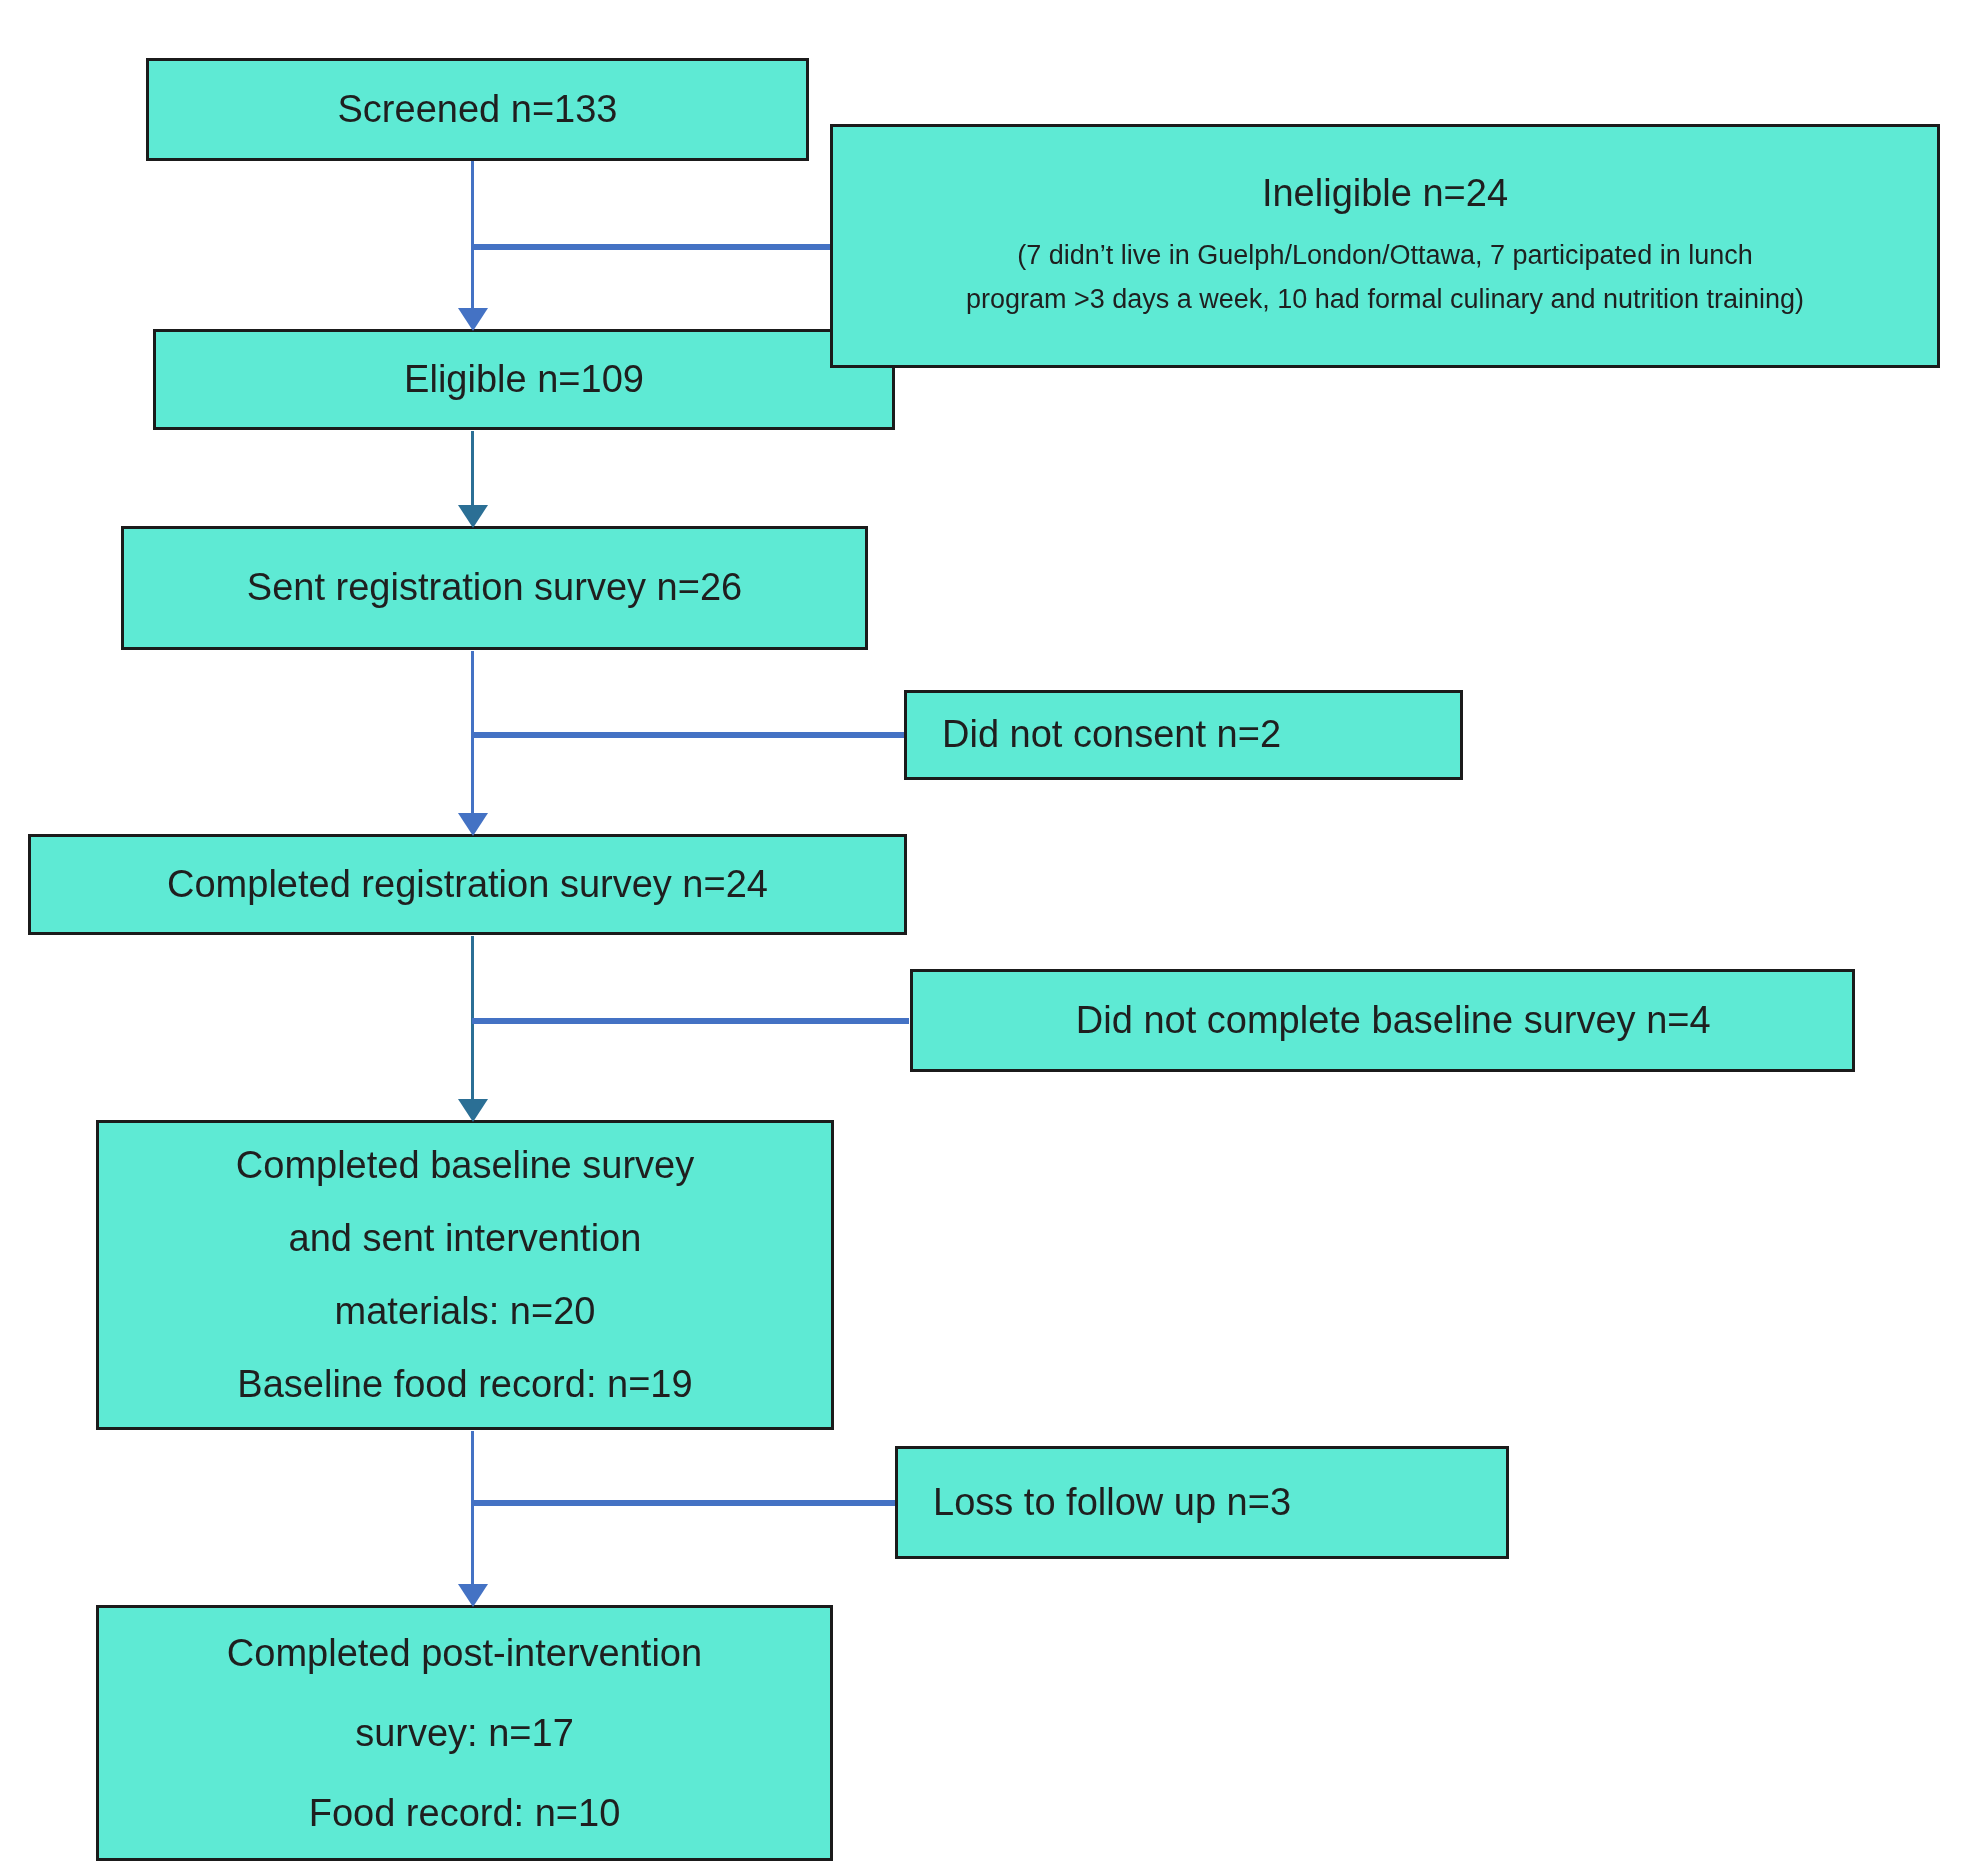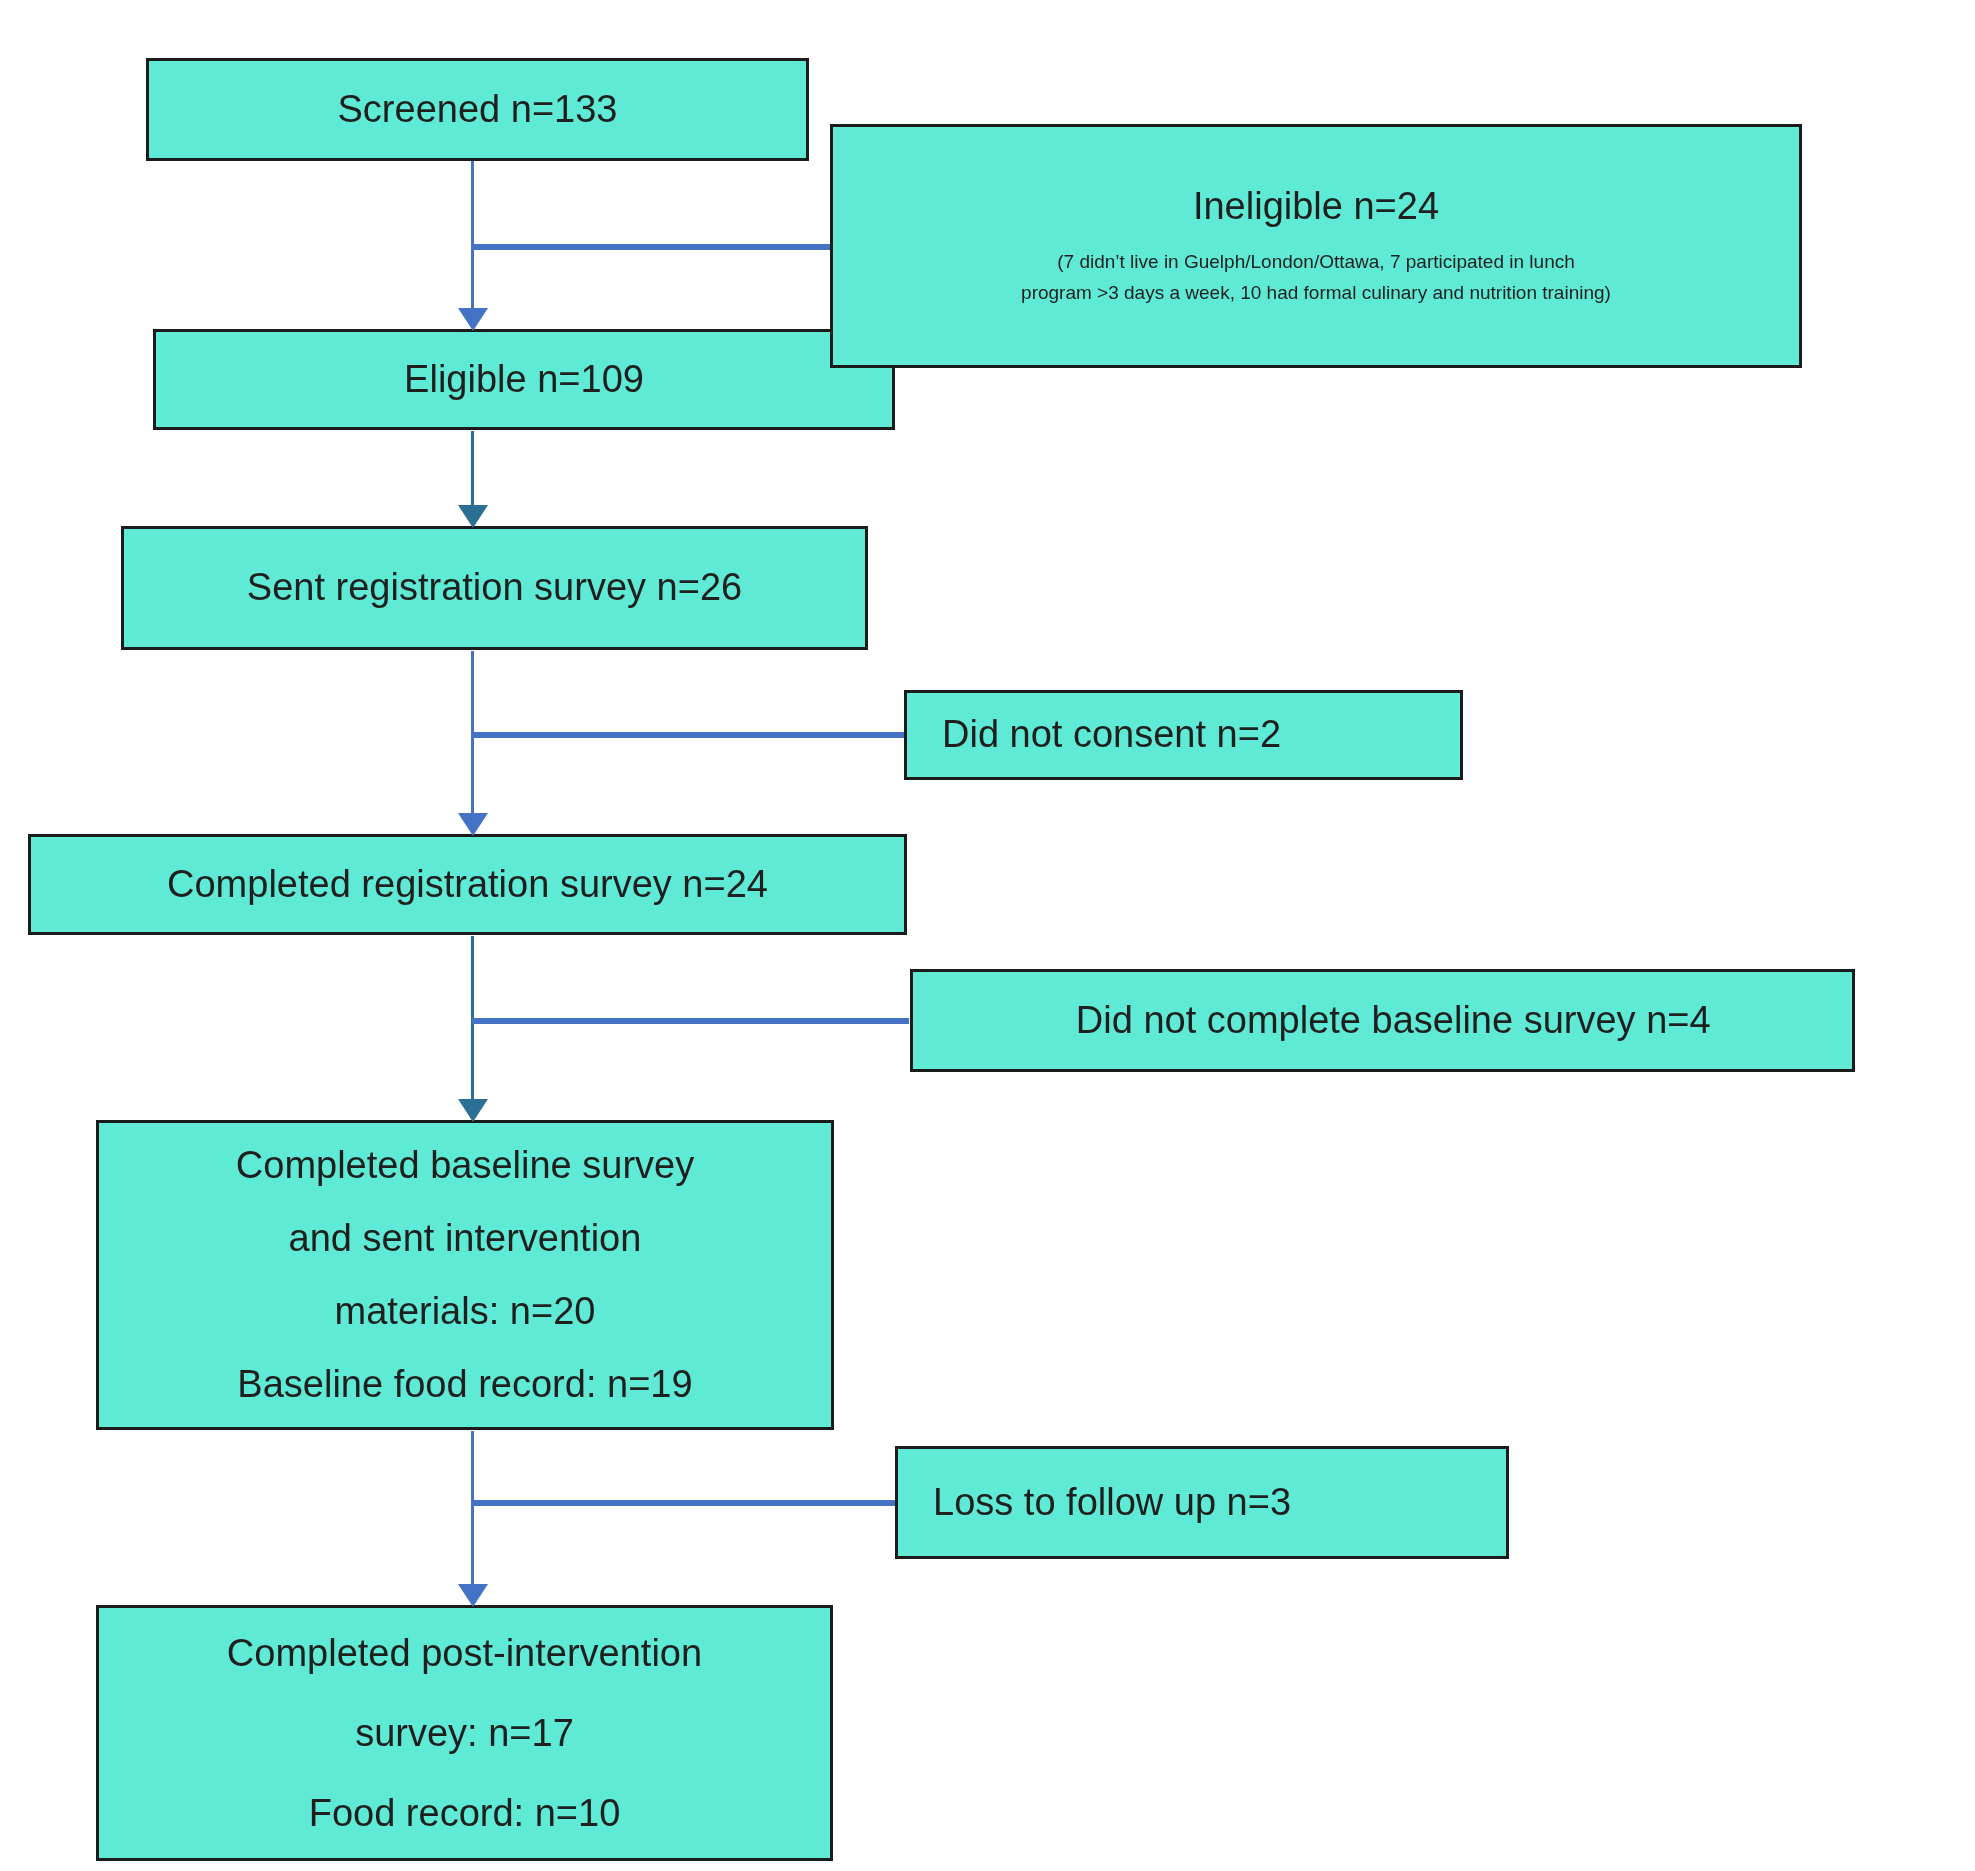--- a/index.html
+++ b/index.html
@@ -41,21 +41,21 @@
     flex-direction: column;
     align-items: center;
     width: 100%;
   }
   .ineligible-title {
     font-size: 38px;
     line-height: 1.2;
   }
   .ineligible-detail {
     margin-top: 17.5px;
-    font-size: 19px;
+    font-size: 27px;
     line-height: 1.62;
   }
   .ineligible-detail .detail-line {
     white-space: nowrap;
     text-align: center;
   }
   .big-line {
     display: block;
     white-space: nowrap;
   }
@@ -79,21 +79,21 @@
     border-left: 15.5px solid transparent;
     border-right: 15.5px solid transparent;
     border-top-width: 23px;
     border-top-style: solid;
   }
   .head.blue-head { border-top-color: var(--arrow-blue, #4472C4); }
   .head.teal-head { border-top-color: var(--arrow-teal, #2B6F95); }
 
   
   #box-screened            { left: 146px;  top: 58px;   width: 663px;  height: 103px; }
-  #box-ineligible          { left: 830px; top: 124px;  width: 972px; height: 244px; }
+  #box-ineligible          { left: 830px; top: 124px;  width: 1110px; height: 244px; }
   #box-eligible            { left: 153px;  top: 329px;  width: 742px;  height: 101px; }
   #box-sent-reg            { left: 121px;  top: 526px;  width: 747px; height: 124px; }
   #box-did-not-consent     { left: 904px; top: 690px; width: 559px;  height: 90px; }
   #box-completed-reg       { left: 28px;   top: 834px; width: 879px; height: 101px; }
   #box-did-not-complete    { left: 910px; top: 969px; width: 945px; height: 103px; }
   #box-completed-baseline  { left: 96px;  top: 1120px; width: 738px; height: 310px; }
   #box-loss                { left: 895px; top: 1446px; width: 614px;  height: 113px; }
   #box-completed-post      { left: 96px;  top: 1605px; width: 737px; height: 256px; }
 
   #v1 { left: 471px; top: 161px;  height: 150px; }

